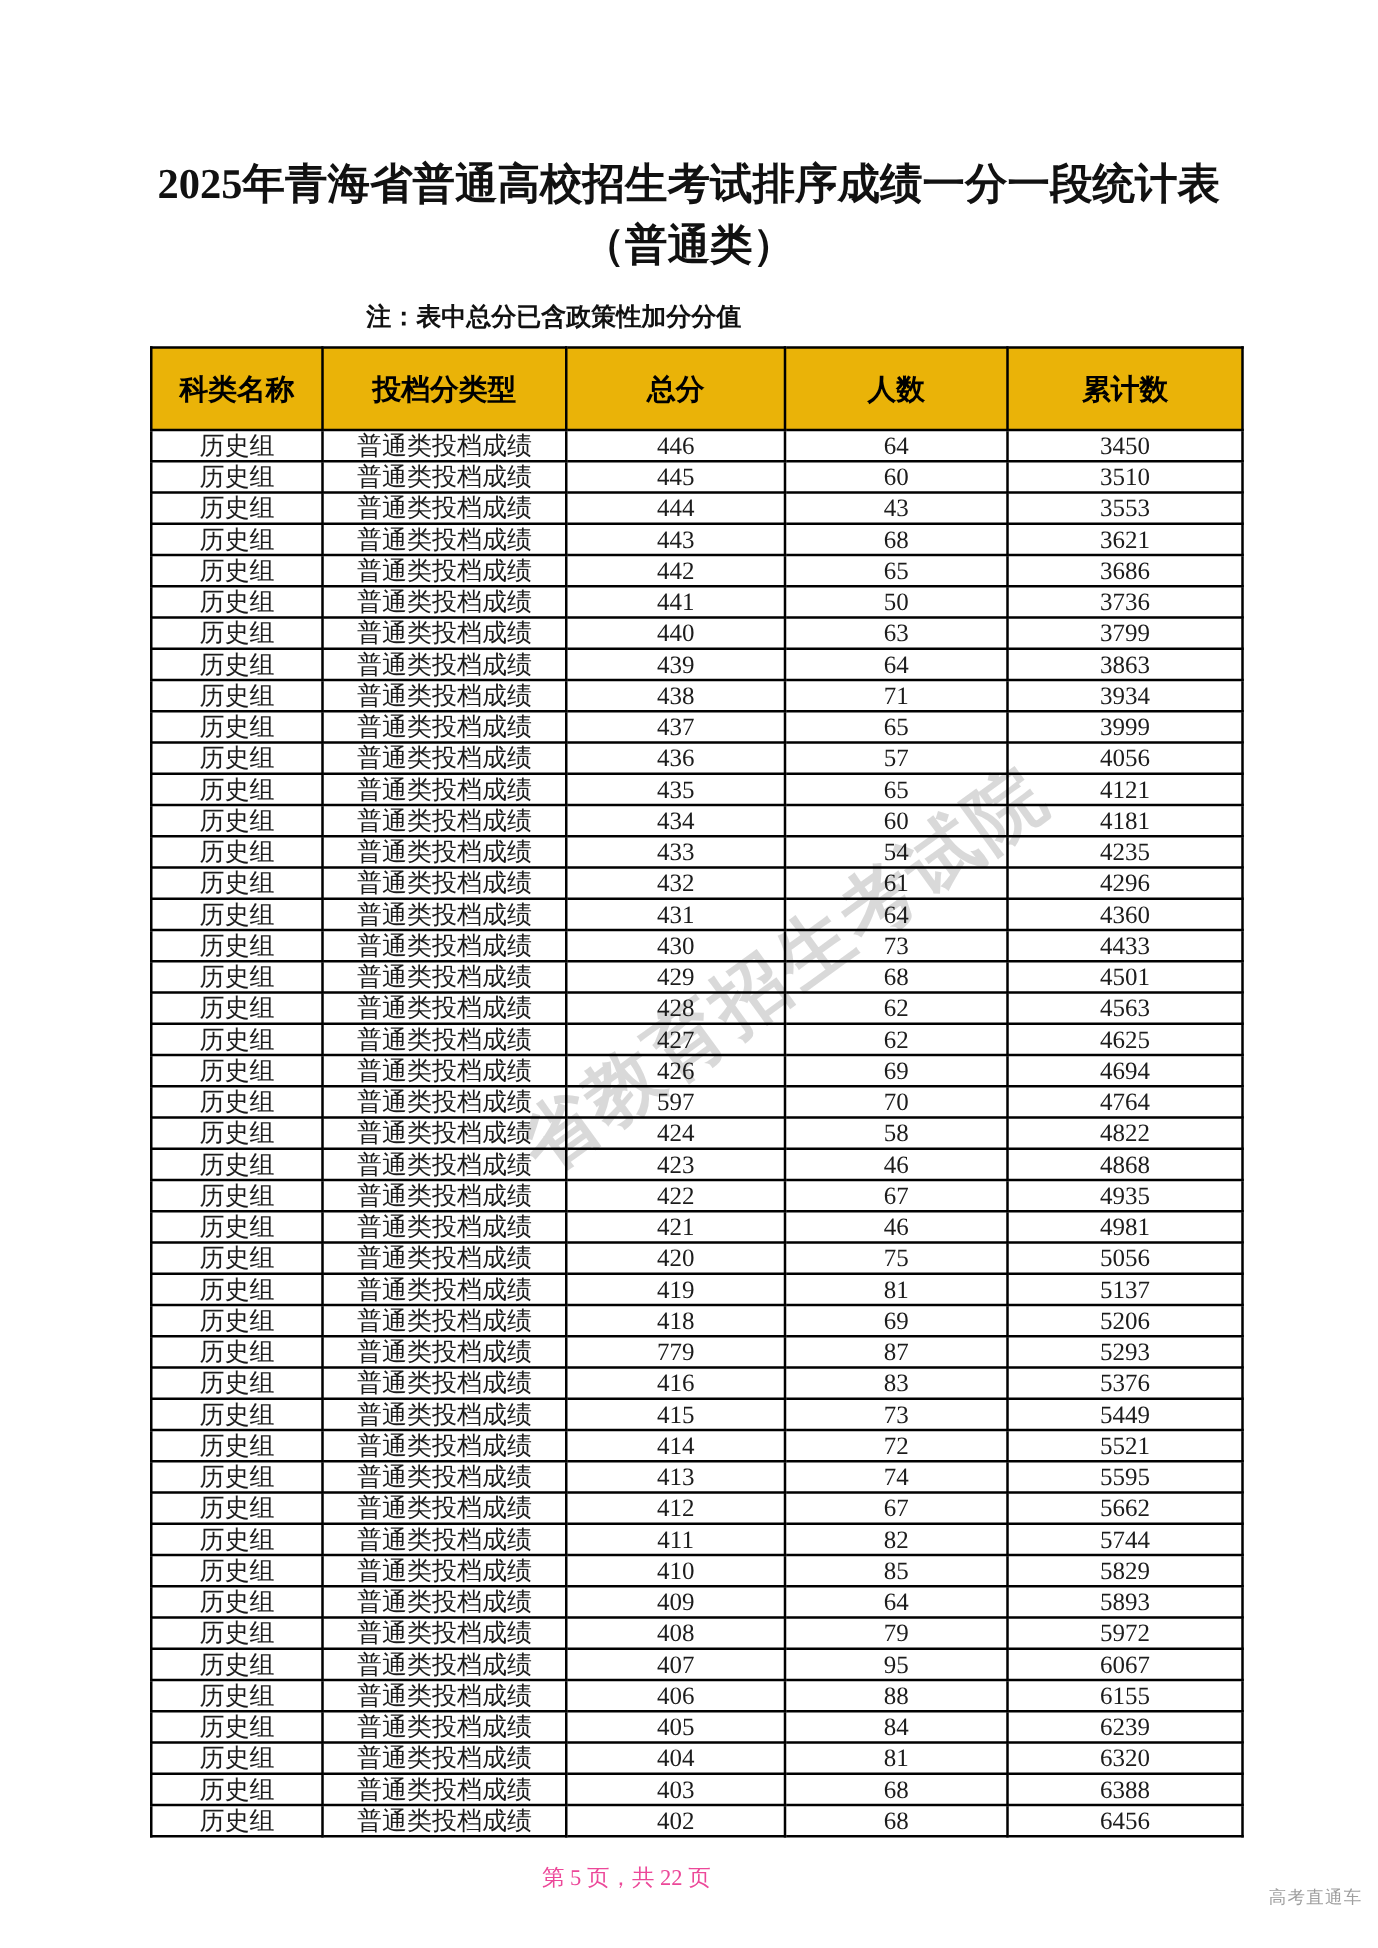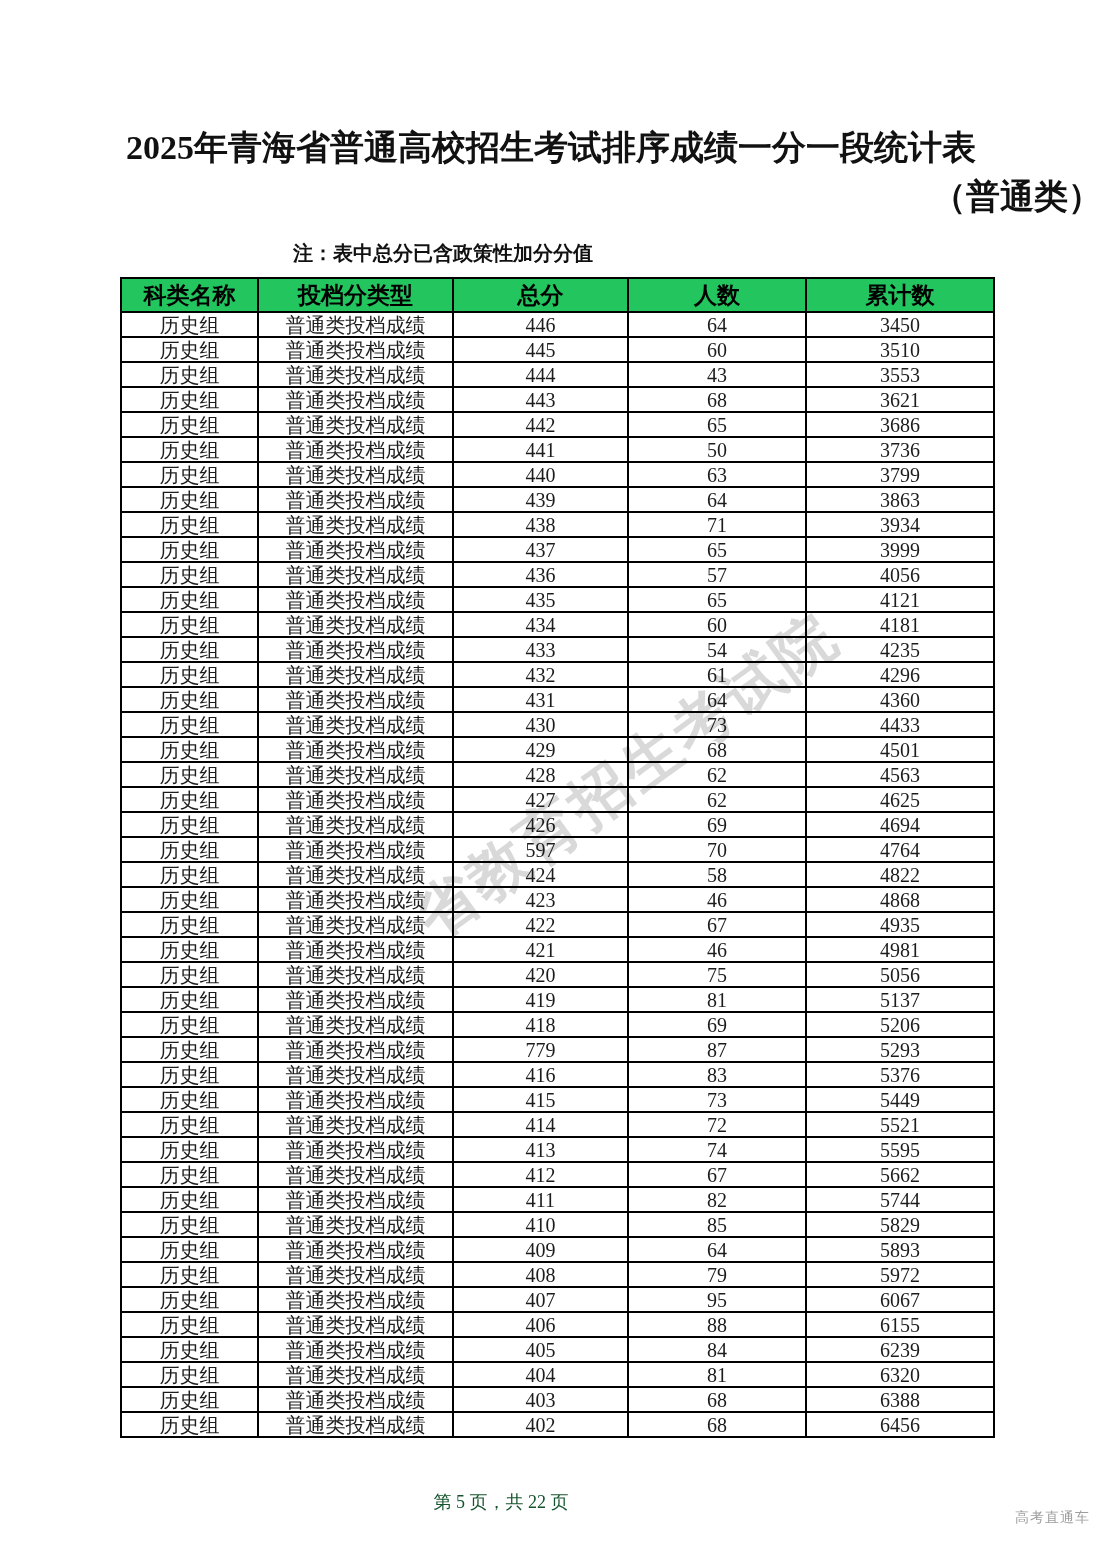--- a/index.html
+++ b/index.html
@@ -14,62 +14,62 @@
     position:absolute;left:0;top:0;width:1102px;height:1558px;overflow:hidden;
   }
   .title{
     position:absolute;top:128px;left:0;width:1102px;
     text-align:center;z-index:3;
   }
   .title-line1{
     font-size:34px;font-weight:bold;letter-spacing:0px;line-height:1.2;
   }
   .title-line2{
-    font-size:34px;font-weight:bold;margin-top:8px;line-height:1.2;text-align:right;
+    font-size:34px;font-weight:bold;margin-top:8px;line-height:1.2;
   }
   .note{
     position:absolute;top:240px;left:0;width:886px;
     text-align:center;font-size:20px;font-weight:600;z-index:3;
   }
   .watermark{
     position:absolute;left:627px;top:777px;
     transform:translate(-50%,-50%) rotate(-36deg);
     transform-origin:center center;
     font-size:60px;font-weight:bold;color:#b5b5b5;opacity:0.5;
     letter-spacing:3px;white-space:nowrap;
     z-index:0;pointer-events:none;
   }
   .table-wrap{
     position:absolute;left:120px;top:277px;width:873px;z-index:1;
   }
   table{
     border-collapse:collapse;table-layout:fixed;width:873px;
   }
   th{
-    background:#22c55e;
+    background:#eab308;
     border:2px solid #000;
     height:32px;
     font-size:23px;font-weight:bold;
     text-align:center;vertical-align:middle;
-    padding:0;color:#000;
+    padding:16px;color:#000;
   }
   td{
     border:2px solid #000;
     height:23px;
     font-size:20px;font-weight:normal;
     text-align:center;vertical-align:middle;
     padding:0;color:#1c1c1c;
     background:transparent;
     line-height:1;
     overflow:hidden;white-space:nowrap;
   }
   .footer-page{
     position:absolute;top:1490px;left:501px;
     transform:translateX(-50%);
-    font-size:18px;color:#14532d;z-index:3;white-space:nowrap;
+    font-size:18px;color:#ec4899;z-index:3;white-space:nowrap;
   }
   .brand{
     position:absolute;top:1509px;right:12px;
     font-size:14px;color:#9e9e9e;z-index:3;
     font-family:"Liberation Sans","DejaVu Sans",sans-serif;
     letter-spacing:1px;
   }
 </style>
 </head>
 <body>

